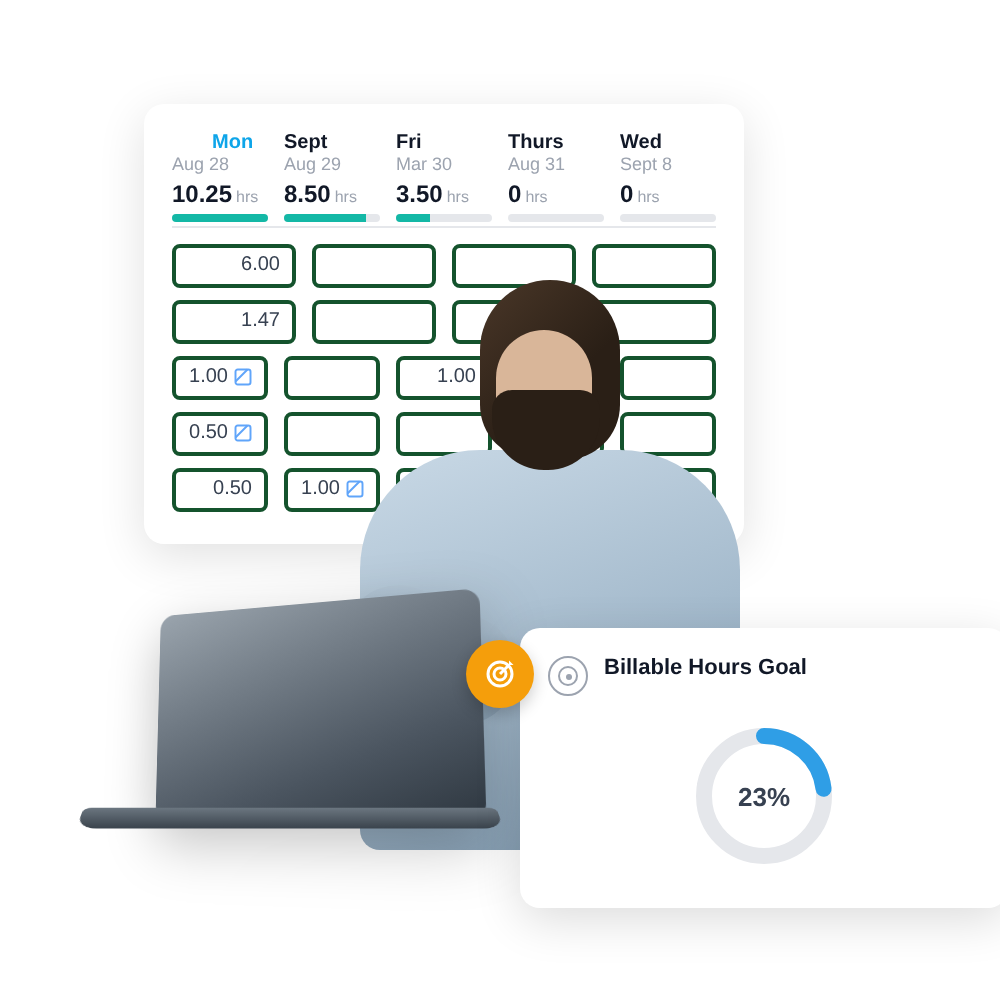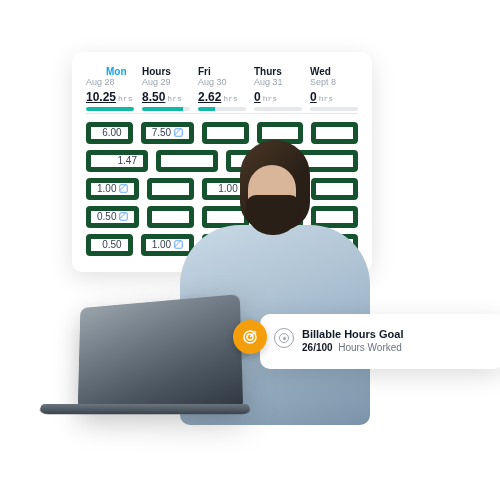--- a/index.html
+++ b/index.html
@@ -46,26 +46,24 @@
   .ts-total-row {
     display: flex;
     align-items: baseline;
     gap: 2px;
     margin-top: 2px;
   }
   .ts-total {
     font-size: 12px;
     font-weight: 700;
     color: #111827;
-    text-decoration: underline;
   }
   .ts-unit {
     font-size: 8px;
     color: #9ca3af;
-    font-family: Liberation Mono, monospace;
   }
   .ts-bar {
     height: 4px;
     background: #e5e7eb;
     margin-top: 3px;
     border-radius: 2px;
     overflow: hidden;
     position: relative;
   }
   .ts-bar-fill {
@@ -76,21 +74,21 @@
     margin-top: 8px;
   }
   .ts-row {
     display: flex;
     gap: 8px;
     margin-bottom: 6px;
   }
   .ts-cell {
     flex: 1;
     height: 22px;
-    border: 5px solid #14532d;
+    border: 2px solid #14532d;
     border-radius: 4px;
     background: #fff;
     display: flex;
     align-items: center;
     justify-content: flex-end;
     padding: 0 6px;
     font-size: 10px;
     color: #374151;
     position: relative;
   }
@@ -296,35 +294,35 @@
     <div class="ts-date">Aug 28</div>
     <div class="ts-total-row">
       <span class="ts-total">10.25</span>
       <span class="ts-unit">hrs</span>
     </div>
     <div class="ts-bar">
       <div class="ts-bar-fill" style="width:100%"></div>
     </div>
       </div>
       <div class="ts-col">
-    <div class="ts-day ">Hours</div>
+    <div class="ts-day ">Sept</div>
     <div class="ts-date">Aug 29</div>
     <div class="ts-total-row">
       <span class="ts-total">8.50</span>
       <span class="ts-unit">hrs</span>
     </div>
     <div class="ts-bar">
       <div class="ts-bar-fill" style="width:85%"></div>
     </div>
       </div>
       <div class="ts-col">
     <div class="ts-day ">Fri</div>
-    <div class="ts-date">Aug 30</div>
+    <div class="ts-date">Mar 30</div>
     <div class="ts-total-row">
-      <span class="ts-total">2.62</span>
+      <span class="ts-total">3.50</span>
       <span class="ts-unit">hrs</span>
     </div>
     <div class="ts-bar">
       <div class="ts-bar-fill" style="width:35%"></div>
     </div>
       </div>
       <div class="ts-col">
     <div class="ts-day ">Thurs</div>
     <div class="ts-date">Aug 31</div>
     <div class="ts-total-row">
@@ -344,29 +342,20 @@
     </div>
     <div class="ts-bar">
       <div class="ts-bar-fill" style="width:0%"></div>
     </div>
       </div>
     </div>
   <div class="ts-body" id="ts-body">
       <div class="ts-row">
         <div class="ts-cell">
           <span class="val">6.00</span>
-        </div>
-        <div class="ts-cell">
-          <span class="val">7.50</span>
-          <span class="note-icon">
-            <svg width="9" height="9" viewBox="0 0 12 12">
-              <rect x="1" y="1" width="10" height="10" rx="1.5" fill="none" stroke="#60a5fa" stroke-width="1.3"></rect>
-              <path d="M1 9 L9 1" stroke="#60a5fa" stroke-width="1.3"></path>
-            </svg>
-          </span>
         </div>
         <div class="ts-cell empty">
           <span class="val"></span>
         </div>
         <div class="ts-cell empty">
           <span class="val"></span>
         </div>
         <div class="ts-cell empty">
           <span class="val"></span>
         </div>
@@ -479,19 +468,24 @@
   </svg>
 </div>
 
 <div class="goal-card">
   <div class="goal-header">
     <div class="goal-icon">
       <div class="goal-icon-inner"></div>
     </div>
     <div>
       <div class="goal-title">Billable Hours Goal</div>
-      <div class="goal-sub">
-        <b><span>26</span><span>/</span><span>100</span></b>
-        &nbsp;<span>Hours Worked</span>
-      </div>
+    </div>
+  </div>
+  <div class="ring-wrap">
+    <div class="ring">
+      <svg width="80" height="80" viewBox="0 0 80 80">
+        <circle cx="40" cy="40" r="30" stroke="#e5e7eb" stroke-width="8" fill="none"></circle>
+        <circle id="ring-arc" cx="40" cy="40" r="30" stroke="#2f9ee6" stroke-width="8" fill="none" stroke-linecap="round" stroke-dasharray="188.5" stroke-dashoffset="145.1"></circle>
+      </svg>
+      <div class="ring-label">23%</div>
     </div>
   </div>
 </div>
 
 </body></html>

